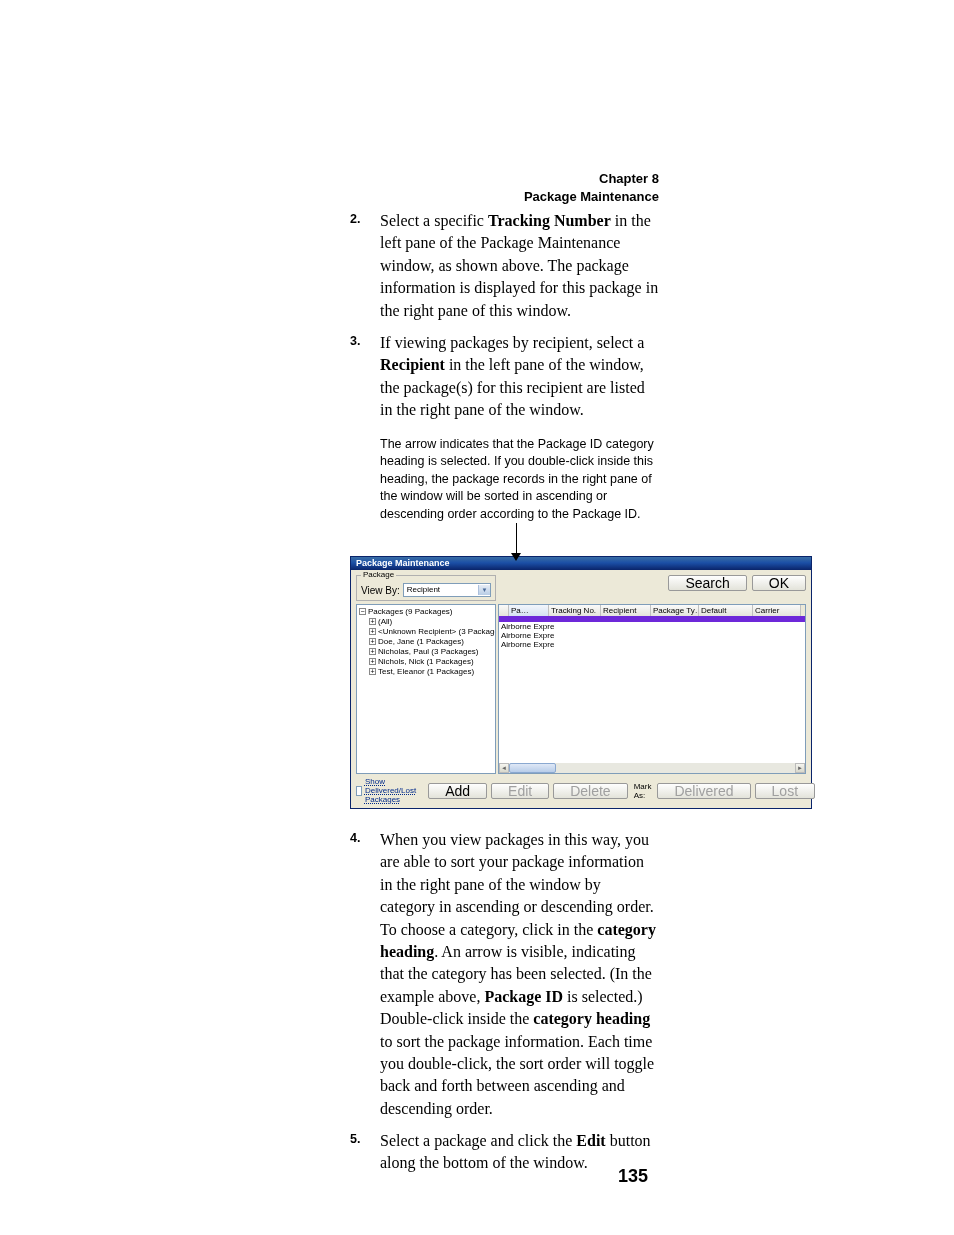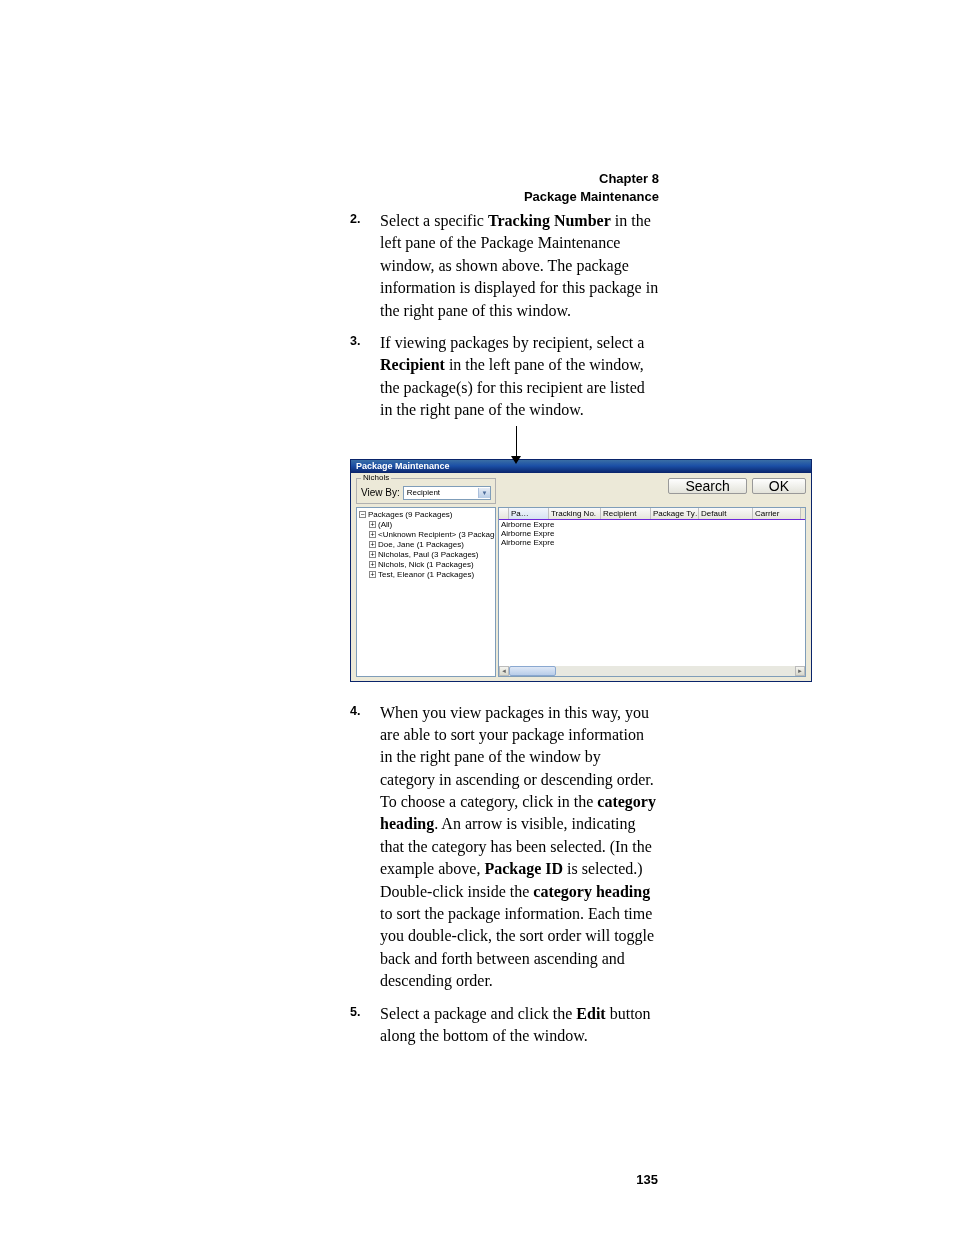--- a/index.html
+++ b/index.html
@@ -200,21 +200,21 @@
     border: 1px solid #7f9db9;
     background: #fff;
     flex: 1;
     box-sizing: border-box;
     position: relative;
     overflow: hidden;
   }
   .grid-head {
     display: flex;
     background: #ece9d8;
-    border-bottom: 1px solid #6d28d9;
+    border-bottom: 6px solid #6d28d9;
     height: 11px;
   }
   .gh {
     border-right: 1px solid #c0c0c0;
     font-size: 8px;
     padding: 0 2px;
     line-height: 11px;
     white-space: nowrap;
     overflow: hidden;
     background: linear-gradient(#fafafa, #e5e5dc);
@@ -249,25 +249,25 @@
     margin-top:3px;
     gap:4px;
   }
   .chk { display:flex;align-items:center;gap:3px;font-size:8px; }
   .chk .box{width:8px;height:8px;border:1px solid #7f9db9;background:#fff;}
   .chk .link{color:#002a8a;text-decoration:underline dotted;}
   .bottom-row .fill{flex:1;}
   .markas { font-size:8px; margin:0 2px; }
   .page-number {
     position: absolute;
-    right: 116px;
+    right: 126px;
     bottom: 48px;
     font-family: Arial, Helvetica, sans-serif;
     font-weight: bold;
-    font-size: 13px;
+    font-size: 18px;
   }
 </style>
 </head>
 <body>
 
 <div class="page">
   <div class="header">
     <div>Chapter 8</div>
     <div>Package Maintenance</div>
   </div>
@@ -277,34 +277,35 @@
       <li>
         <span class="num">2.</span>
         <span><span>Select a specific </span><b>Tracking Number</b><span> in the left pane of the Package Maintenance window, as shown above. The package information is displayed for this package in the right pane of this window.</span></span>
       </li>
       <li>
         <span class="num">3.</span>
         <span><span>If viewing packages by recipient, select a </span><b>Recipient</b><span> in the left pane of the window, the package(s) for this recipient are listed in the right pane of the window.</span></span>
       </li>
     </ol>
 
+    <div class="caption">The arrow indicates that the Package ID category heading is selected. If you double-click inside this heading, the package records in the right pane of the window will be sorted in ascending or descending order according to the Package ID.</div>
 
     <div class="arrow-holder">
       <div class="line"></div>
       <div class="head"></div>
     </div>
 
     <div class="win">
       <div class="titlebar">
         <span>Package Maintenance</span>
       </div>
       <div class="win-body">
         <div class="top-row">
           <div class="packages-group">
-            <div class="legend">Nichols</div>
+            <div class="legend">Package</div>
             <div class="viewby-row">
               <span class="lbl">View By:</span>
               <div class="combo">
                 <span>Recipient</span>
                 <span class="drop">▼</span>
               </div>
             </div>
           </div>
           <div class="spacer"></div>
           <div class="btn">Search</div>
@@ -362,20 +363,33 @@
             <div class="grid-scroll">
               <div class="arrow">◄</div>
               <div class="track">
                   <div class="thumb"></div>
                 </div>
               <div class="arrow">►</div>
             </div>
           </div>
         </div>
 
+        <div class="bottom-row">
+          <div class="chk">
+            <div class="box"></div>
+            <span class="link">Show Delivered/Lost Packages</span>
+          </div>
+          <div class="fill"></div>
+          <div class="btn">Add</div>
+          <div class="btn disabled">Edit</div>
+          <div class="btn disabled">Delete</div>
+          <span class="markas">Mark As:</span>
+          <div class="btn disabled">Delivered</div>
+          <div class="btn disabled">Lost</div>
+        </div>
       </div>
     </div>
 
     <ol class="steps">
       <li>
         <span class="num">4.</span>
         <span><span>When you view packages in this way, you are able to sort your package information in the right pane of the window by category in ascending or descending order. To choose a category, click in the </span><b>category heading</b><span>. An arrow is visible, indicating that the category has been selected. (In the example above, </span><b>Package ID</b><span> is selected.) Double-click inside the </span><b>category heading</b><span> to sort the package information. Each time you double-click, the sort order will toggle back and forth between ascending and descending order.</span></span>
       </li>
       <li>
         <span class="num">5.</span>

